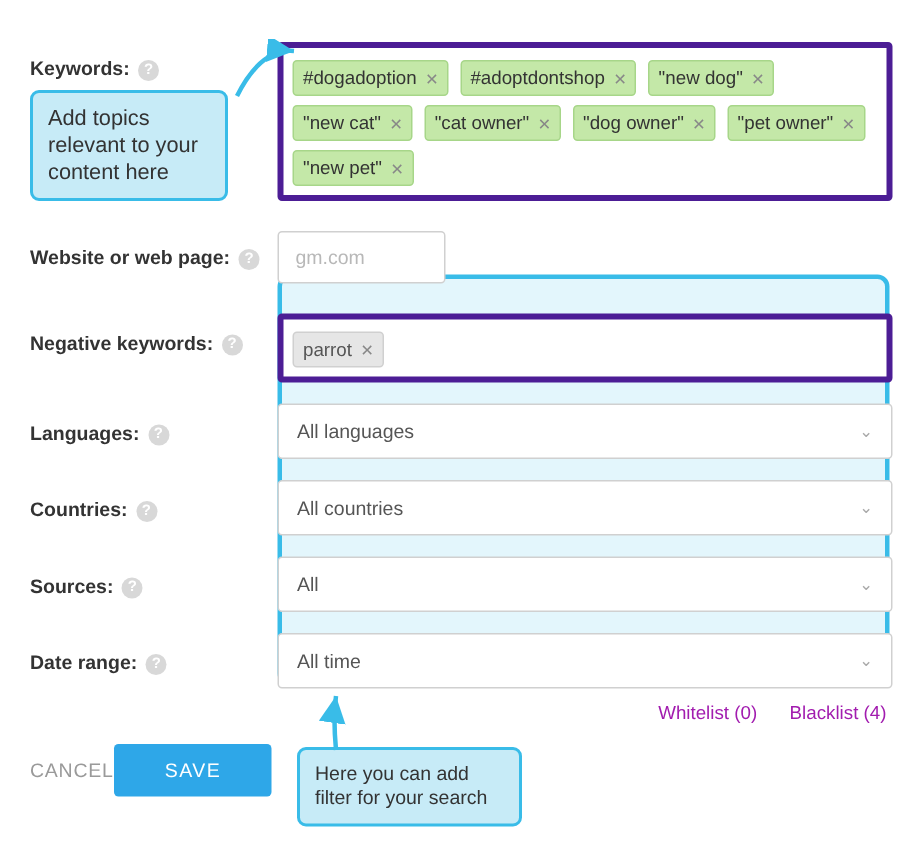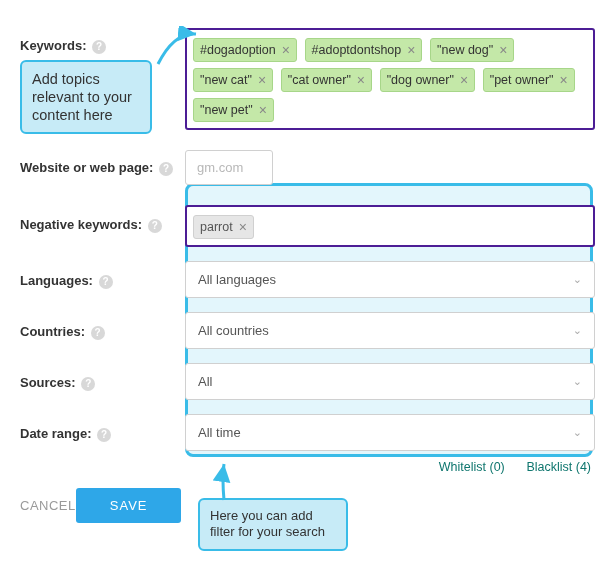--- a/index.html
+++ b/index.html
@@ -36,21 +36,21 @@
     font-size: 10px;
     line-height: 14px;
     text-align: center;
     margin-left: 2px;
     vertical-align: middle;
   }
   .field-col {
     flex: 1;
   }
   .tag-box {
-    border: 2px solid #4c1d95;
+    border: 4px solid #4c1d95;
     border-radius: 3px;
     padding: 6px 6px 2px 6px;
     min-height: 38px;
     background: #fff;
   }
   .tag {
     display: inline-flex;
     align-items: center;
     border-radius: 3px;
     padding: 4px 6px;
@@ -75,21 +75,21 @@
     cursor: pointer;
   }
   .text-input {
     width: 100%;
     border: 1px solid #d0d0d0;
     border-radius: 3px;
     padding: 9px 11px;
     font-size: 13px;
     color: #333;
   }
-  .text-input.short { width: 88px; }
+  .text-input.short { width: 112px; }
   .text-input::placeholder { color: #b8b8b8; }
   .select-box {
     width: 100%;
     border: 1px solid #d0d0d0;
     border-radius: 3px;
     padding: 10px 12px;
     font-size: 13px;
     color: #555;
     background: #fff;
     display: flex;
@@ -147,21 +147,21 @@
     pointer-events: none;
     z-index: 2;
   }
   .hl-neg { left: 185px; top: 183px; width: 408px; height: 274px; }
   .links-row {
     text-align: right;
     margin: 4px 0 14px 0;
     padding-right: 4px;
   }
   .links-row a {
-    color: #0f766e;
+    color: #a21caf;
     font-size: 12.5px;
     text-decoration: none;
     margin-left: 18px;
     margin-top: 44px;
   }
   .footer {
     display: flex;
     align-items: center;
     justify-content: space-between;
     margin-top: 6px;

